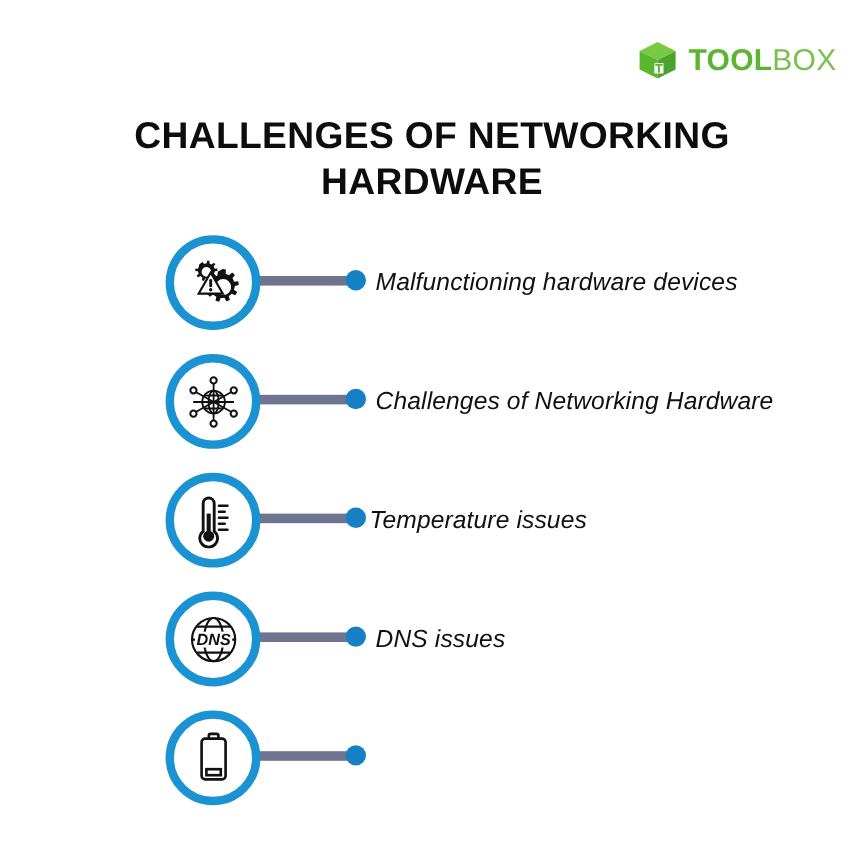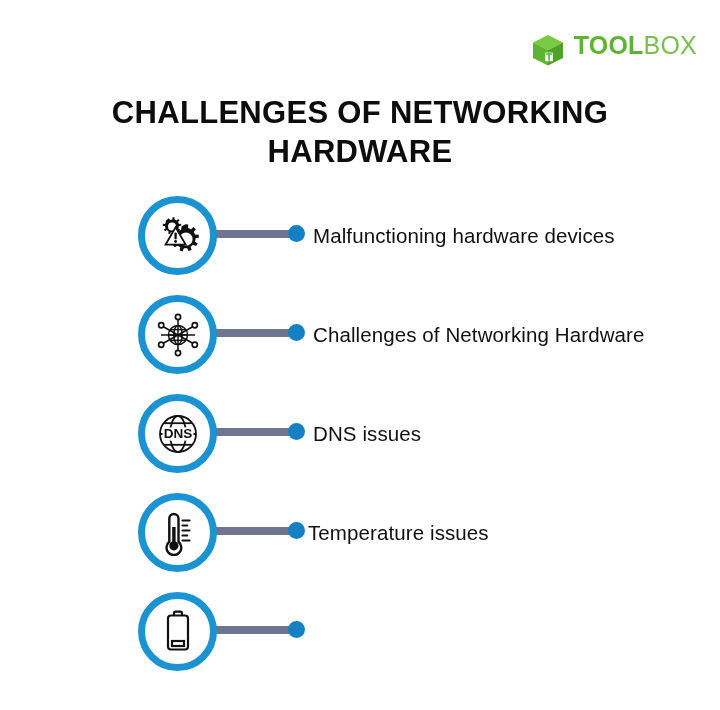--- a/index.html
+++ b/index.html
@@ -14,21 +14,21 @@
     overflow: hidden;
     position: relative;
   }
 
   
   .brand {
     position: absolute;
     top: 33px;
     right: 23px;
     display: flex;
-    align-items: flex-start;
+    align-items: center;
     gap: 9px;
   }
   .brand-cube {
     width: 34px;
     height: 34px;
     display: block;
   }
   .brand-text {
     font-size: 25px;
     letter-spacing: 0.2px;
@@ -63,20 +63,21 @@
     position: absolute;
     top: 196px;
     left: 0;
     width: 720px;
   }
   .row {
     position: relative;
     height: 99px;
     display: flex;
     align-items: center;
+    font-style: italic;
   }
   .badge {
     position: absolute;
     left: 138px;
     top: 0;
     width: 79px;
     height: 79px;
     border-radius: 50%;
     border: 7px solid #1b92d1;
     box-sizing: border-box;
@@ -203,41 +204,20 @@
       </span>
     </div>
     <div class="connector"></div>
     <div class="bullet"></div>
     <div class="label indent-a">Challenges of Networking Hardware</div>
   </div>
 
   <div class="row">
     <div class="badge">
       <span>
-        <svg width="46" height="46" viewBox="0 0 46 46" xmlns="http://www.w3.org/2000/svg">
-          <g stroke="#111111" stroke-width="1.8" fill="none">
-            <circle cx="23" cy="23" r="18"></circle>
-            <ellipse cx="23" cy="23" rx="8" ry="18"></ellipse>
-            <line x1="5" y1="23" x2="41" y2="23"></line>
-            <line x1="9.2" y1="12.2" x2="36.8" y2="12.2"></line>
-            <line x1="9.2" y1="33.8" x2="36.8" y2="33.8"></line>
-          </g>
-          <rect x="7.5" y="16.4" width="31" height="13.2" fill="#ffffff"></rect>
-          <text x="23" y="27.4" text-anchor="middle" font-family="&quot;Liberation Sans&quot;, sans-serif" font-size="13.5" font-weight="bold" fill="#111111">DNS</text>
-        </svg>
-      </span>
-    </div>
-    <div class="connector"></div>
-    <div class="bullet"></div>
-    <div class="label indent-a">DNS issues</div>
-  </div>
-
-  <div class="row">
-    <div class="badge">
-      <span>
         <svg width="42" height="46" viewBox="0 0 42 46" xmlns="http://www.w3.org/2000/svg">
           <g fill="none" stroke="#111111" stroke-width="2.4">
             <path d="M21.5 31.8V8.6a4.6 4.6 0 0 0-9.2 0v23.2a7.4 7.4 0 1 0 9.2 0z"></path>
           </g>
           <circle cx="16.9" cy="35.8" r="4.6" fill="#111111"></circle>
           <rect x="15.2" y="17" width="3.4" height="17" fill="#111111"></rect>
           <g stroke="#111111" stroke-width="2.2" stroke-linecap="round">
             <line x1="25.5" y1="10.5" x2="32.5" y2="10.5"></line>
             <line x1="25.5" y1="15.5" x2="30.2" y2="15.5"></line>
             <line x1="25.5" y1="20.5" x2="32.5" y2="20.5"></line>
@@ -248,20 +228,41 @@
       </span>
     </div>
     <div class="connector"></div>
     <div class="bullet"></div>
     <div class="label indent-b">Temperature issues</div>
   </div>
 
   <div class="row">
     <div class="badge">
       <span>
+        <svg width="46" height="46" viewBox="0 0 46 46" xmlns="http://www.w3.org/2000/svg">
+          <g stroke="#111111" stroke-width="1.8" fill="none">
+            <circle cx="23" cy="23" r="18"></circle>
+            <ellipse cx="23" cy="23" rx="8" ry="18"></ellipse>
+            <line x1="5" y1="23" x2="41" y2="23"></line>
+            <line x1="9.2" y1="12.2" x2="36.8" y2="12.2"></line>
+            <line x1="9.2" y1="33.8" x2="36.8" y2="33.8"></line>
+          </g>
+          <rect x="7.5" y="16.4" width="31" height="13.2" fill="#ffffff"></rect>
+          <text x="23" y="27.4" text-anchor="middle" font-family="&quot;Liberation Sans&quot;, sans-serif" font-size="13.5" font-weight="bold" fill="#111111">DNS</text>
+        </svg>
+      </span>
+    </div>
+    <div class="connector"></div>
+    <div class="bullet"></div>
+    <div class="label indent-a">DNS issues</div>
+  </div>
+
+  <div class="row">
+    <div class="badge">
+      <span>
         <svg width="34" height="46" viewBox="0 0 34 46" xmlns="http://www.w3.org/2000/svg">
           <g fill="none" stroke="#111111" stroke-width="2.2">
             <rect x="7" y="6.5" width="20" height="34" rx="3"></rect>
             <path d="M13 6.5V4.2a1.6 1.6 0 0 1 1.6-1.6h4.8a1.6 1.6 0 0 1 1.6 1.6v2.3"></path>
             <rect x="11" y="32" width="12" height="5"></rect>
           </g>
         </svg>
       </span>
     </div>
     <div class="connector"></div>

